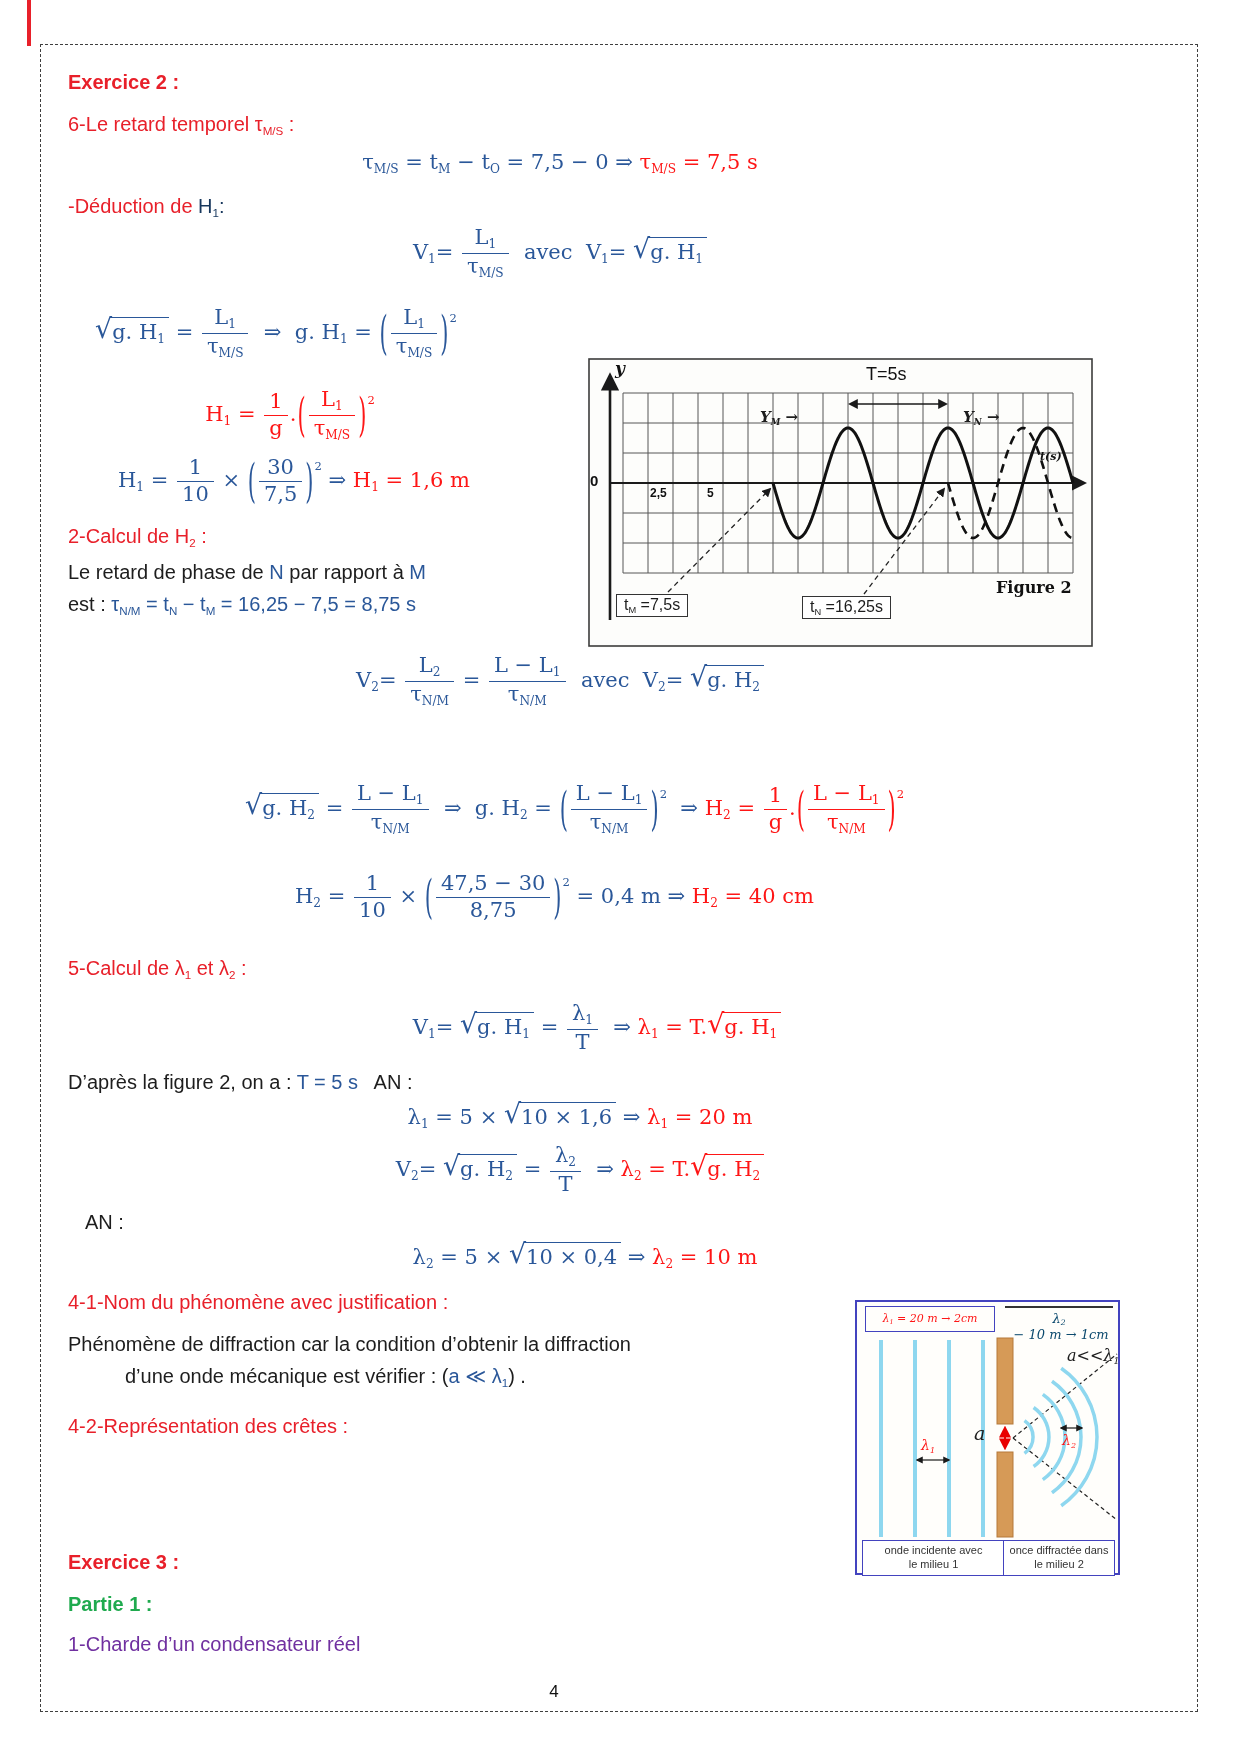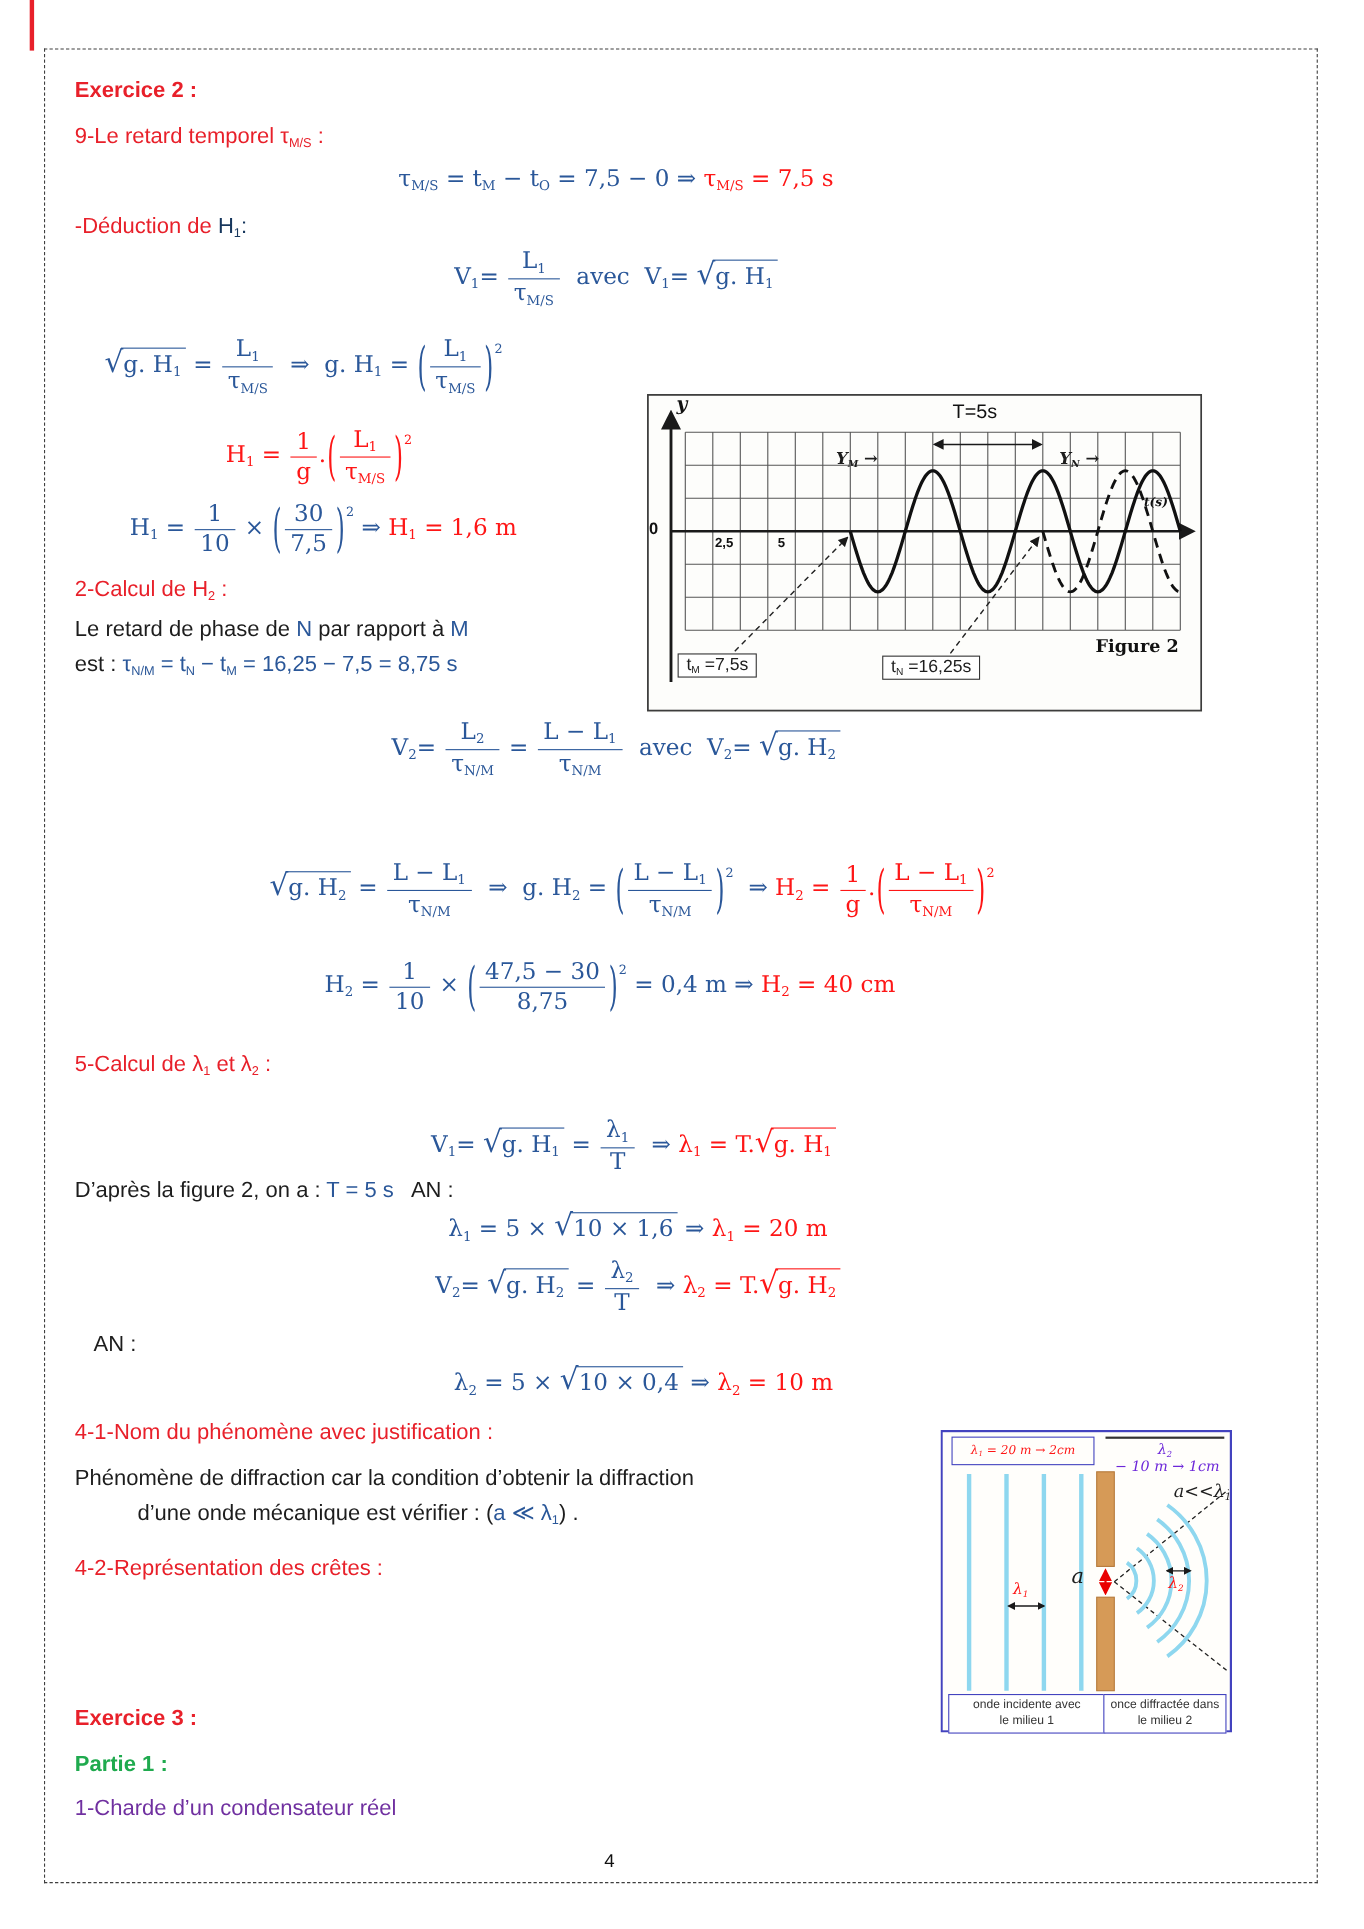--- a/index.html
+++ b/index.html
@@ -37,21 +37,21 @@
   #eq3{left:95px;top:306px;}
   #eq4{left:140px;top:388px;width:300px;}
   #eq5{left:118px;top:456px;}
   #h2c{left:68px;top:524px;}
   #para1a{left:68px;top:560px;}
   #para1b{left:68px;top:592px;}
   #eq6{left:280px;top:654px;width:560px;}
   #eq7{left:245px;top:782px;}
   #eq8{left:295px;top:872px;}
   #h3{left:68px;top:956px;}
-  #eq9{left:356px;top:1002px;width:440px;margin-top:14px;}
+  #eq9{left:377px;top:1002px;width:440px;}
   #para2{left:68px;top:1070px;}
   #eq10{left:370px;top:1102px;width:420px;}
   #eq11{left:360px;top:1144px;width:440px;}
   #an2{left:85px;top:1210px;}
   #eq12{left:370px;top:1242px;width:430px;}
   #h41{left:68px;top:1290px;}
   #para3a{left:68px;top:1332px;}
   #para3b{left:125px;top:1364px;}
   #h42{left:68px;top:1414px;}
   #h_ex3{left:68px;top:1550px;}
@@ -91,21 +91,21 @@
   #d-cap-left{left:7px;top:240px;width:141px;height:32px;}
   #d-cap-right{left:148px;top:240px;width:110px;height:32px;}
 </style>
 </head>
 <body>
 
 <div class="page-border"></div>
 <div class="corner-mark"></div>
 
 <div id="h_ex2" class="tline bold"><span class="seg" style="color: rgb(232, 32, 42);"><span class="mt">Exercice 2 :</span></span></div>
-<div id="l1" class="tline"><span class="seg" style="color: rgb(232, 32, 42);"><span class="mt">9-Le retard temporel </span><span class="mt">τ</span><span class="sb">M/S</span><span class="mt"> :</span></span></div>
+<div id="l1" class="tline"><span class="seg" style="color: rgb(232, 32, 42);"><span class="mt">6-Le retard temporel </span><span class="mt">τ</span><span class="sb">M/S</span><span class="mt"> :</span></span></div>
 <div id="eq1" class="eqline center"><span class="seg" style="color: rgb(42, 87, 153);"><span class="mt">τ</span><span class="sb">M/S</span><span class="mt"> = t</span><span class="sb">M</span><span class="mt"> − t</span><span class="sb">O</span><span class="mt"> = 7,5 − 0 ⇒ </span></span><span class="seg" style="color: rgb(254, 22, 22);"><span class="mt">τ</span><span class="sb">M/S</span><span class="mt"> = 7,5 s</span></span></div>
 <div id="l2" class="tline"><span class="seg" style="color: rgb(232, 32, 42);"><span class="mt">-Déduction de </span></span><span class="seg" style="color: rgb(23, 55, 93);"><span class="mt">H</span><span class="sb">1</span><span class="mt">:</span></span></div>
 <div id="eq2" class="eqline center"><span class="seg" style="color: rgb(42, 87, 153);"><span class="mt">V</span><span class="sb">1</span><span class="mt">= </span><span class="frac"><span class="num"><span class="mt">L</span><span class="sb">1</span></span><span class="den"><span class="mt">τ</span><span class="sb">M/S</span></span></span><span class="mt">  avec  V</span><span class="sb">1</span><span class="mt">= </span><span class="sqrt"><span class="rad">√</span><span class="sqin"><span class="mt">g. H</span><span class="sb">1</span></span></span></span></div>
 <div id="eq3" class="eqline"><span class="seg" style="color: rgb(42, 87, 153);"><span class="sqrt"><span class="rad">√</span><span class="sqin"><span class="mt">g. H</span><span class="sb">1</span></span></span><span class="mt"> = </span><span class="frac"><span class="num"><span class="mt">L</span><span class="sb">1</span></span><span class="den"><span class="mt">τ</span><span class="sb">M/S</span></span></span><span class="mt">  ⇒  g. H</span><span class="sb">1</span><span class="mt"> = </span><span class="bigp">(</span><span class="pg"><span class="frac"><span class="num"><span class="mt">L</span><span class="sb">1</span></span><span class="den"><span class="mt">τ</span><span class="sb">M/S</span></span></span></span><span class="bigp">)</span><span class="sp">2</span></span></div>
 <div id="eq4" class="eqline center"><span class="seg" style="color: rgb(254, 22, 22);"><span class="mt">H</span><span class="sb">1</span><span class="mt"> = </span><span class="frac"><span class="num"><span class="mt">1</span></span><span class="den"><span class="mt">g</span></span></span><span class="mt">.</span><span class="bigp">(</span><span class="pg"><span class="frac"><span class="num"><span class="mt">L</span><span class="sb">1</span></span><span class="den"><span class="mt">τ</span><span class="sb">M/S</span></span></span></span><span class="bigp">)</span><span class="sp">2</span></span></div>
 <div id="eq5" class="eqline"><span class="seg" style="color: rgb(42, 87, 153);"><span class="mt">H</span><span class="sb">1</span><span class="mt"> = </span><span class="frac"><span class="num"><span class="mt">1</span></span><span class="den"><span class="mt">10</span></span></span><span class="mt"> × </span><span class="bigp">(</span><span class="pg"><span class="frac"><span class="num"><span class="mt">30</span></span><span class="den"><span class="mt">7,5</span></span></span></span><span class="bigp">)</span><span class="sp">2</span><span class="mt"> ⇒ </span></span><span class="seg" style="color: rgb(254, 22, 22);"><span class="mt">H</span><span class="sb">1</span><span class="mt"> = 1,6 m</span></span></div>
 <div id="h2c" class="tline"><span class="seg" style="color: rgb(232, 32, 42);"><span class="mt">2-Calcul de H</span><span class="sb">2</span><span class="mt"> :</span></span></div>
 <div id="para1a" class="tline"><span class="seg" style="color: rgb(29, 29, 29);"><span class="mt">Le retard de phase de </span></span><span class="seg" style="color: rgb(42, 87, 153);"><span class="mt">N</span></span><span class="seg" style="color: rgb(29, 29, 29);"><span class="mt"> par rapport à </span></span><span class="seg" style="color: rgb(42, 87, 153);"><span class="mt">M</span></span></div>
 <div id="para1b" class="tline"><span class="seg" style="color: rgb(29, 29, 29);"><span class="mt">est : </span></span><span class="seg" style="color: rgb(42, 87, 153);"><span class="mt">τ</span><span class="sb">N/M</span><span class="mt"> = t</span><span class="sb">N</span><span class="mt"> − t</span><span class="sb">M</span><span class="mt"> = 16,25 − 7,5 = 8,75 s</span></span></div>
 
@@ -180,21 +180,21 @@
       <path d="M169.5 120.6 A20 20 0 0 1 169.5 153.4"></path>
       <path d="M178.6 107.5 A36 36 0 0 1 178.6 166.5"></path>
       <path d="M187.8 94.4 A52 52 0 0 1 187.8 179.6"></path>
       <path d="M197.0 81.3 A68 68 0 0 1 197.0 192.7"></path>
       <path d="M206.2 68.2 A84 84 0 0 1 206.2 205.8"></path>
     </g>
     <line x1="62" y1="160" x2="94" y2="160" stroke="#1a1a1a" stroke-width="1.2" marker-start="url(#ahd)" marker-end="url(#ahd)"></line>
     <line x1="206" y1="128" x2="227" y2="128" stroke="#1a1a1a" stroke-width="1.2" marker-start="url(#ahd)" marker-end="url(#ahd)"></line>
   </svg>
   <div id="d-lab1" class="dlab"><span class="seg" style="color: rgb(254, 22, 22);"><span class="mt">λ</span><span class="sb">1</span><span class="mt"> = 20 m → 2cm</span></span></div>
-  <div id="d-lab2" class="dlab"><span class="seg" style="color: #6d28d9; font-style: italic;"><span class="mt">λ</span><span class="sb">2</span><span class="mt"> − 10 m → 1cm</span></span></div>
+  <div id="d-lab2" class="dlab"><span class="seg" style="color: #0c4a6e; font-style: italic;"><span class="mt">λ</span><span class="sb">2</span><span class="mt"> − 10 m → 1cm</span></span></div>
   <div id="d-cond" class="dlab"><span class="seg" style="color: rgb(29, 29, 29); margin-left: 40px;"><span class="mt">a&lt;&lt;λ</span><span class="sb">1</span></span></div>
   <div id="d-a" class="dlab"><span class="seg" style="color: rgb(29, 29, 29);"><span class="mt">a</span></span></div>
   <div id="d-l1" class="dlab"><span class="seg" style="color: rgb(254, 22, 22);"><span class="mt">λ</span><span class="sb">1</span></span></div>
   <div id="d-l2" class="dlab"><span class="seg" style="color: rgb(254, 22, 22);"><span class="mt">λ</span><span class="sb">2</span></span></div>
   <div id="d-cap-left" class="dcap">
     <div>onde incidente avec</div>
     <div>le milieu 1</div>
   </div>
   <div id="d-cap-right" class="dcap">
     <div>once diffractée dans</div>

